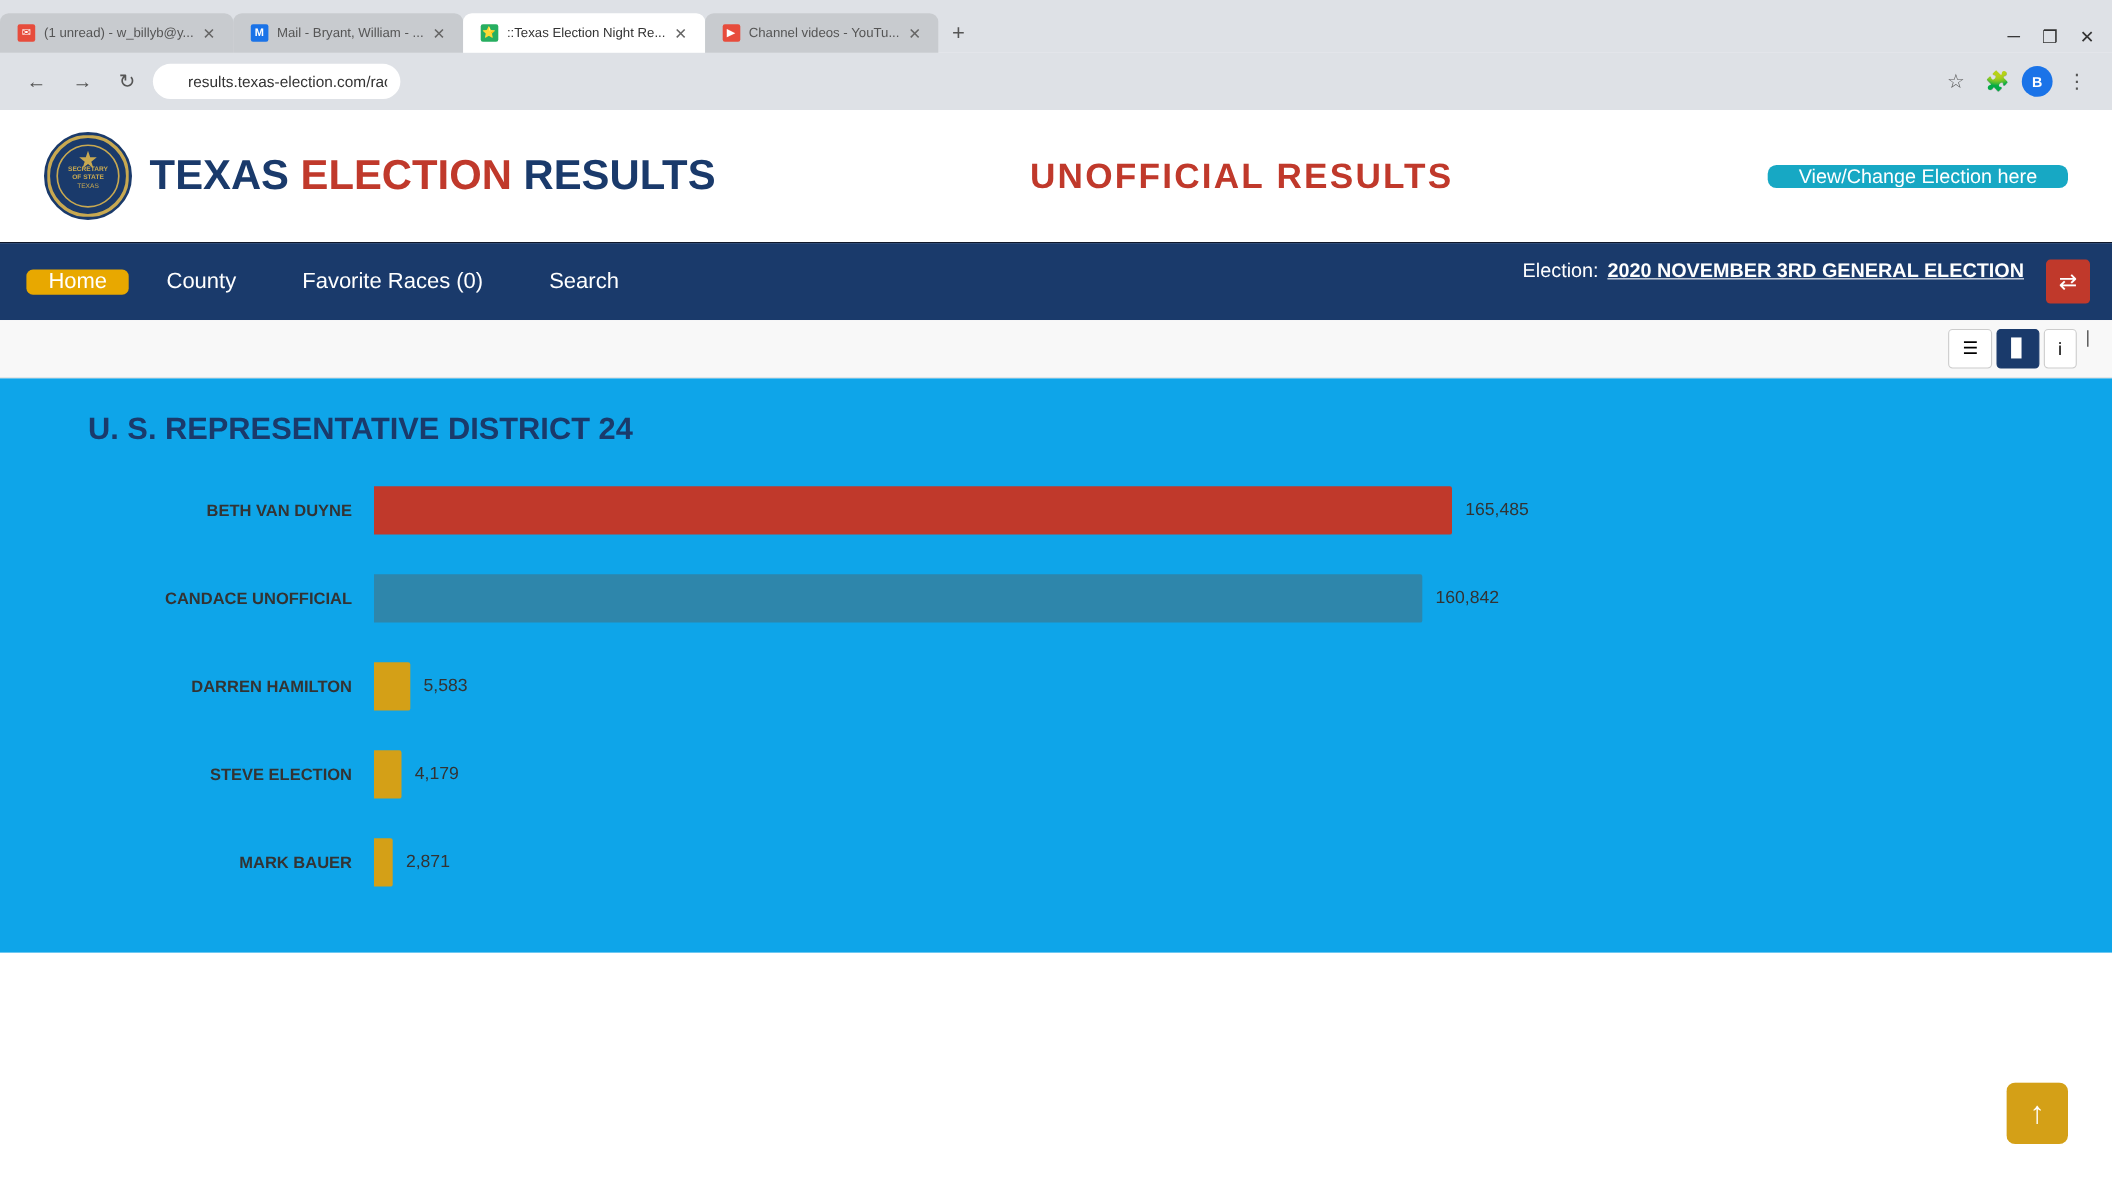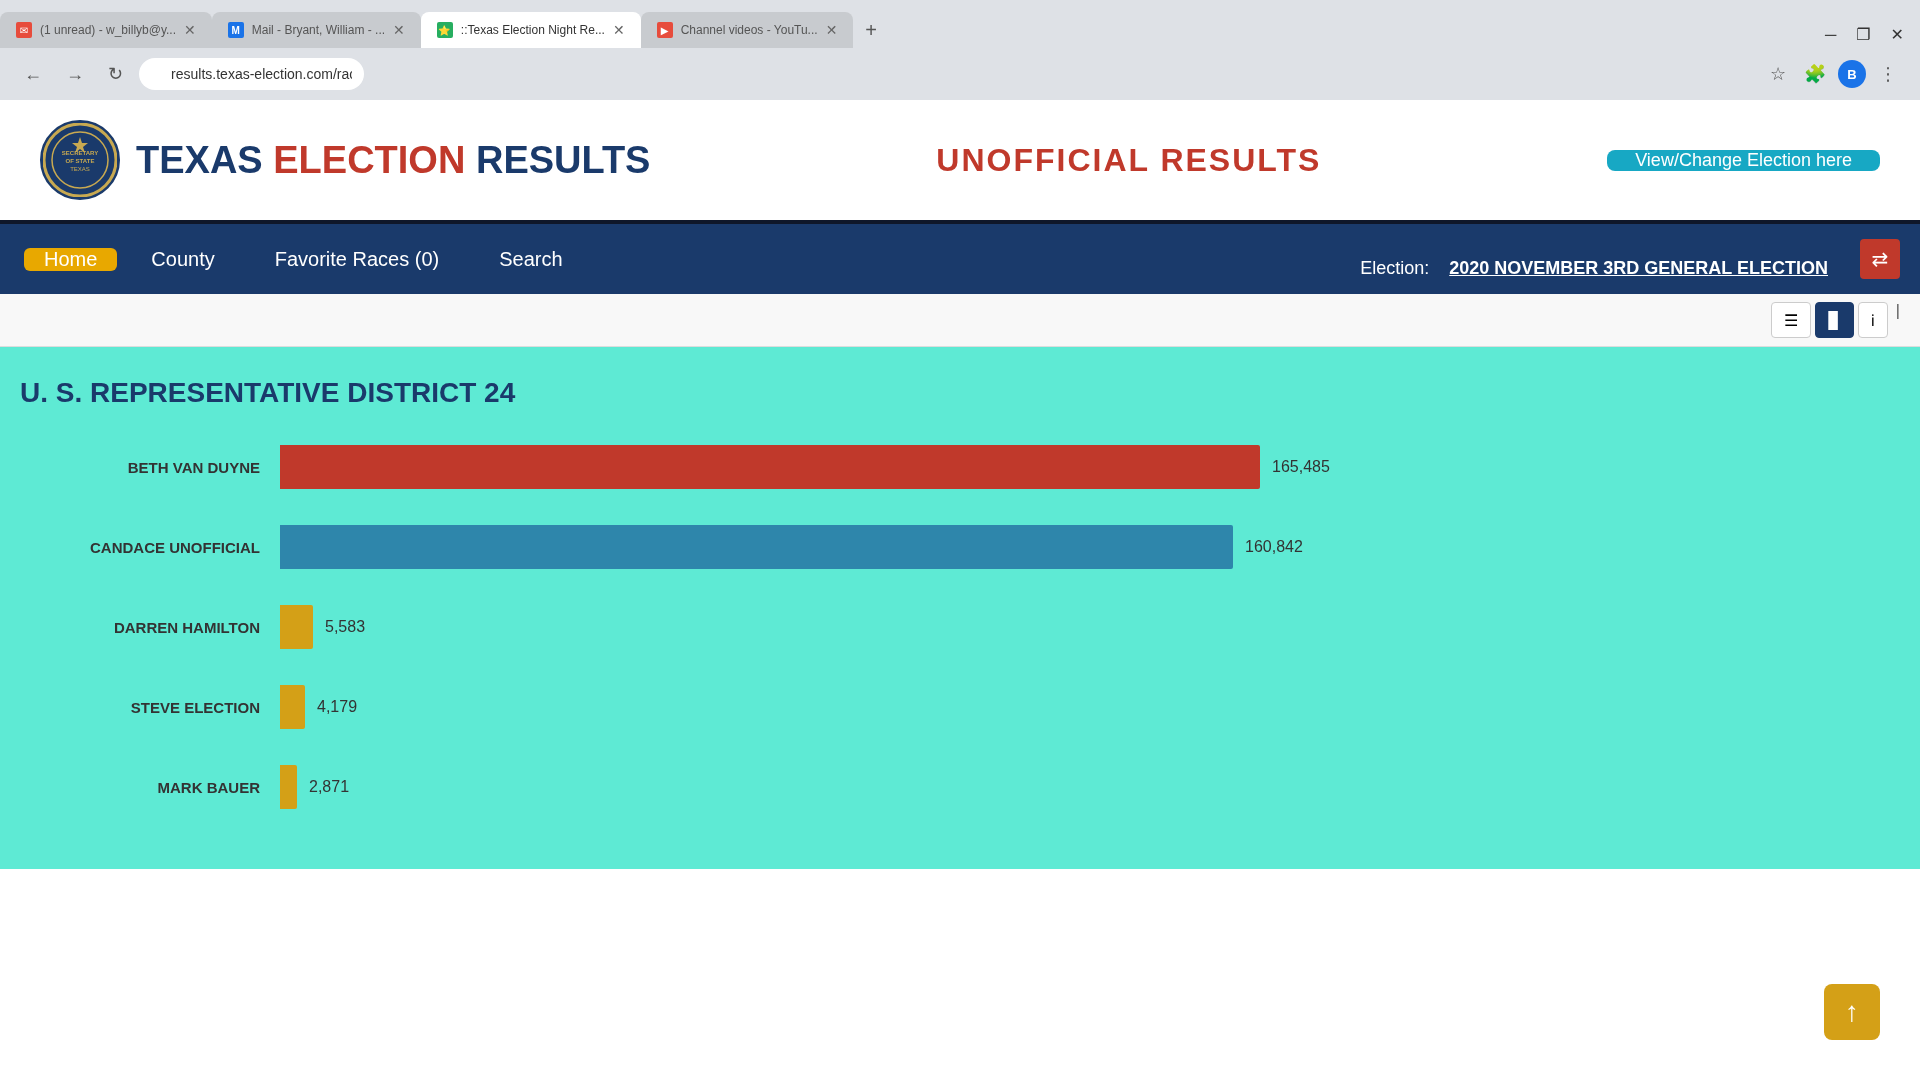--- a/index.html
+++ b/index.html
@@ -18,46 +18,46 @@
     .address-bar { display: flex; align-items: center; background: #dee1e6; padding: 6px 16px; gap: 8px; height: 52px; }
     .nav-btn { background: none; border: none; font-size: 18px; color: #555; cursor: pointer; padding: 4px 8px; border-radius: 50%; }
     .address-input { flex: 1; max-width: 700px; height: 32px; border-radius: 16px; border: none; background: #fff; padding: 0 12px 0 32px; font-size: 14px; color: #333; position: relative; }
     .address-wrapper { position: relative; flex: 1; max-width: 700px; }
     .lock-icon { position: absolute; left: 10px; top: 50%; transform: translateY(-50%); font-size: 13px; color: #555; }
     .toolbar-right { display: flex; align-items: center; gap: 6px; margin-left: auto; }
     .toolbar-btn { background: none; border: none; font-size: 18px; color: #555; cursor: pointer; padding: 4px 8px; border-radius: 50%; width: 32px; height: 32px; display: flex; align-items: center; justify-content: center; }
     .profile-btn { background: #1a73e8; color: #fff; border-radius: 50%; width: 28px; height: 28px; border: none; font-size: 13px; font-weight: bold; cursor: pointer; display: flex; align-items: center; justify-content: center; }
 
     
-    .site-header { background: #fff; padding: 20px 40px; display: flex; align-items: center; justify-content: space-between; border-bottom: 4px solid #0f172a; }
+    .site-header { background: #fff; padding: 20px 40px; display: flex; align-items: center; justify-content: space-between; border-bottom: 1px solid #0f172a; }
     .site-logo { display: flex; align-items: center; gap: 16px; }
     .seal { width: 80px; height: 80px; border-radius: 50%; border: 3px solid #1a3a6b; display: flex; align-items: center; justify-content: center; background: #1a3a6b; color: #fff; font-size: 10px; text-align: center; }
     .site-title { font-size: 38px; font-weight: 900; }
     .site-title-texas { color: #1a3a6b; }
     .site-title-election { color: #c0392b; }
     .site-title-results { color: #1a3a6b; }
     .unofficial { color: #c0392b; font-size: 32px; font-weight: 900; letter-spacing: 2px; }
     .view-change-btn { background: #17a8c4; color: #fff; border: none; border-radius: 8px; padding: 0 28px; font-size: 18px; cursor: pointer; font-weight: 500; }
 
     
     .nav-bar { background: #1a3a6b; display: flex; align-items: center; padding: 12px 20px; height: 70px; }
     .nav-item { color: #fff; padding: 0 30px; font-size: 20px; cursor: pointer; height: 100%; display: flex; align-items: center; }
     .nav-item.active { background: #e8a800; color: #fff; border-radius: 6px; margin: 10px 4px; padding: 0 20px; height: auto; }
-    .nav-election { margin-left: auto; color: #fff; font-size: 18px; display: flex; align-items: flex-end; gap: 20px; }
+    .nav-election { margin-left: auto; color: #fff; font-size: 18px; display: flex; align-items: flex-start; gap: 8px; }
     .nav-election-link { color: #fff; font-weight: bold; text-decoration: underline; font-size: 18px; }
     .nav-toggle-btn { background: #c0392b; color: #fff; border: none; border-radius: 4px; width: 40px; height: 40px; font-size: 20px; cursor: pointer; display: flex; align-items: center; justify-content: center; margin-left: 12px; }
 
     
     .view-controls { display: flex; justify-content: flex-end; padding: 8px 20px; gap: 4px; background: #f8f8f8; border-bottom: 1px solid #ddd; }
     .view-btn { background: #fff; border: 1px solid #ccc; padding: 6px 12px; cursor: pointer; font-size: 16px; border-radius: 4px; }
     .view-btn.active { background: #1a3a6b; color: #fff; border-color: #1a3a6b; }
     .cursor-indicator { font-size: 16px; color: #555; margin-left: 4px; }
 
     
-    .main-content { padding: 30px 20px; background: #5eead4; }
+    .main-content { padding: 30px 80px; background: #0ea5e9; }
     .race-title { font-size: 28px; font-weight: 900; color: #1a3a6b; margin-bottom: 30px; }
     .chart-row { display: flex; align-items: center; margin-bottom: 24px; min-height: 56px; }
     .candidate-name { width: 260px; text-align: right; padding-right: 20px; font-size: 15px; font-weight: 600; color: #333; flex-shrink: 0; }
     .bar-area { flex: 1; position: relative; height: 48px; display: flex; align-items: center; }
     .bar { height: 44px; border-radius: 0 2px 2px 0; display: flex; align-items: center; transition: width 0.3s; }
     .bar-red { background: #c0392b; }
     .bar-blue { background: #2e86ab; }
     .bar-gold { background: #d4a017; }
     .vote-count { margin-left: 12px; font-size: 16px; font-weight: 400; color: #333; white-space: nowrap; text-align: center; }
 

